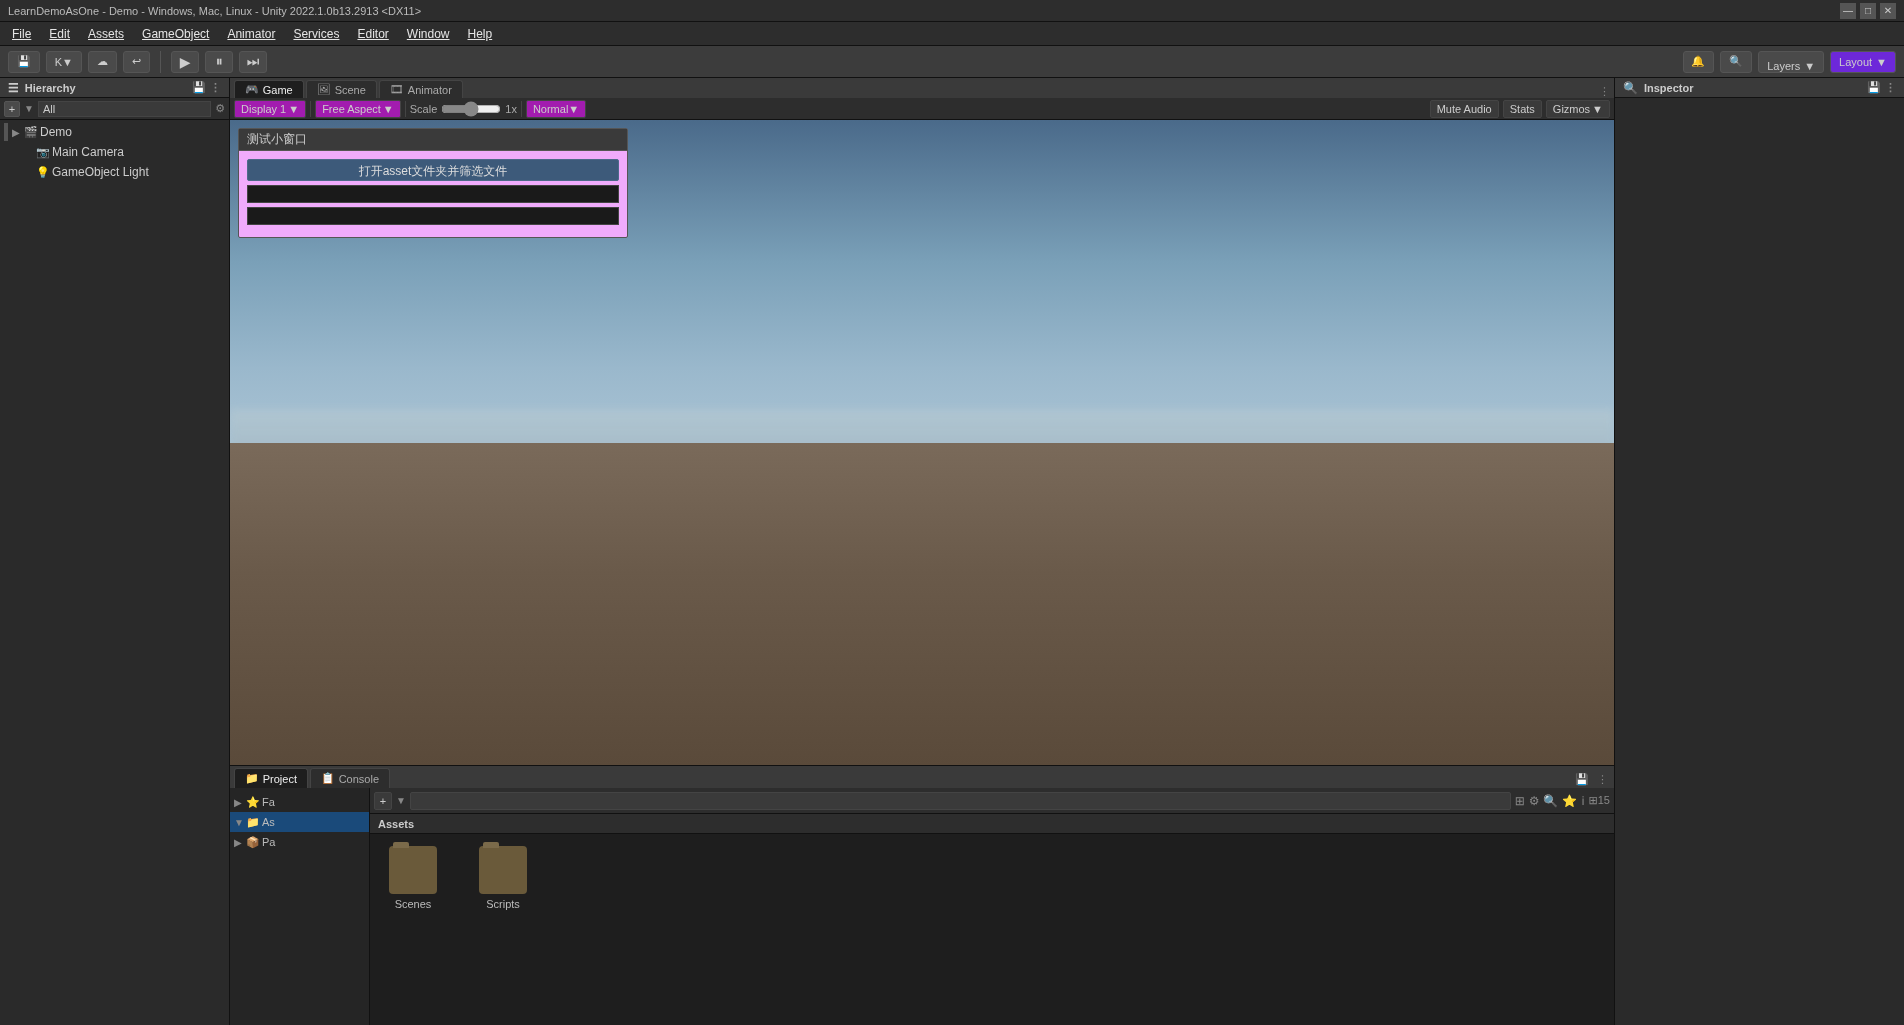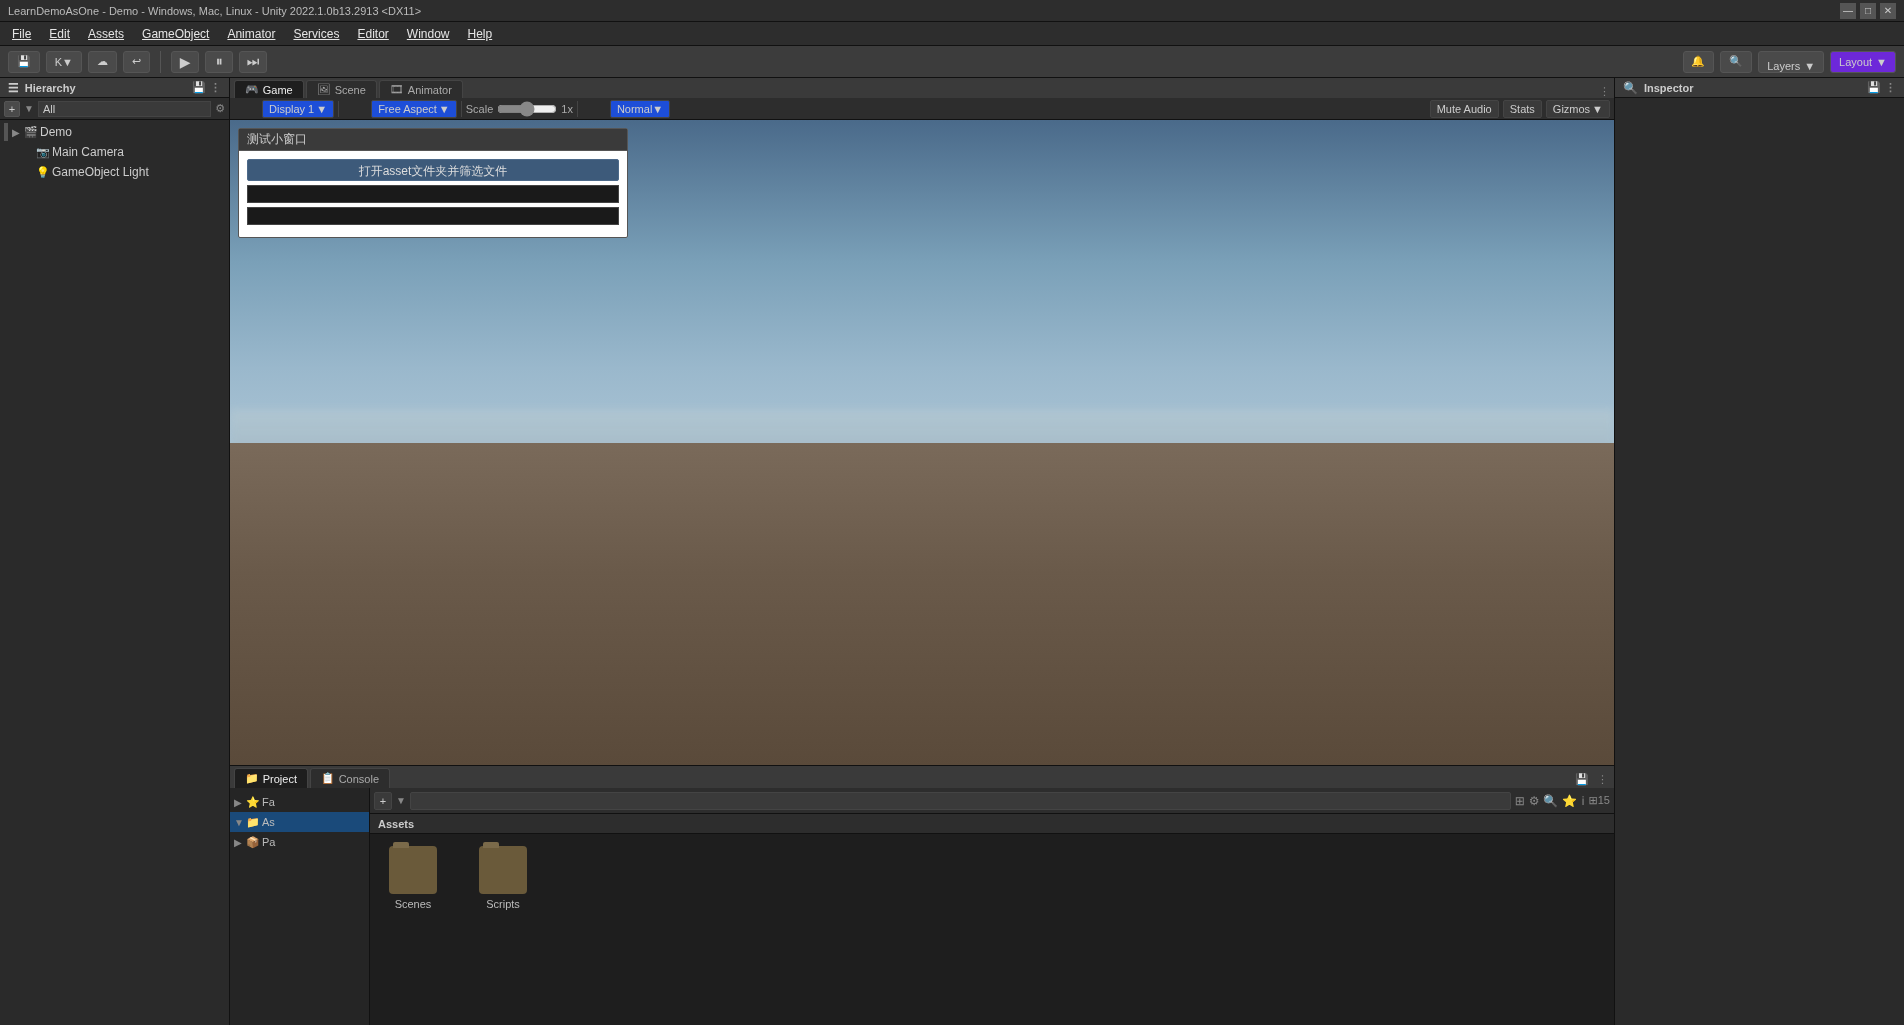--- a/index.html
+++ b/index.html
@@ -186,23 +186,23 @@
     
     #game-toolbar {
       height: 22px;
       background: #2d2d2d;
       display: flex; align-items: center;
       padding: 0 4px; gap: 4px;
       border-bottom: 1px solid #111;
     }
     .game-tb-btn {
       height: 18px; padding: 0 6px;
-      background: #1d4ed8; border: 1px solid #444;
+      background: #a21caf; border: 1px solid #444;
       color: #ccc; font-size: 11px; cursor: pointer;
-      display: flex; align-items: center; gap: 2px; border-radius: 2px; margin-left: 28px;
+      display: flex; align-items: center; gap: 2px; border-radius: 2px;
     }
     .game-tb-sep { width: 1px; height: 16px; background: #444; }
     .game-tb-scale {
       display: flex; align-items: center; gap: 4px;
       font-size: 11px; color: #aaa;
     }
     .scale-slider { width: 60px; accent-color: #888; }
     .game-tb-right { margin-left: auto; display: flex; align-items: center; gap: 4px; }
     .mute-btn { height: 18px; padding: 0 6px; background: #3a3a3a; border: 1px solid #444; color: #ccc; font-size: 11px; cursor: pointer; border-radius: 2px; }
     .stats-btn { height: 18px; padding: 0 6px; background: #3a3a3a; border: 1px solid #444; color: #ccc; font-size: 11px; cursor: pointer; border-radius: 2px; }
@@ -238,21 +238,21 @@
       height: 15%;
       background: linear-gradient(to bottom, rgba(180,200,210,0.8) 0%, rgba(160,180,190,0.6) 50%, rgba(140,120,100,0.5) 100%);
       filter: blur(4px);
     }
 
     
     #test-window {
       position: absolute;
       top: 8px; left: 8px;
       width: 390px;
-      background: #ffffff;
+      background: #f0abfc;
       border: 1px solid #555;
       border-radius: 2px;
     }
     #test-window-title {
       height: 22px;
       background: #3a3a3a;
       display: flex; align-items: center;
       padding: 0 8px;
       font-size: 12px; color: #ccc;
       border-bottom: 1px solid #555;

